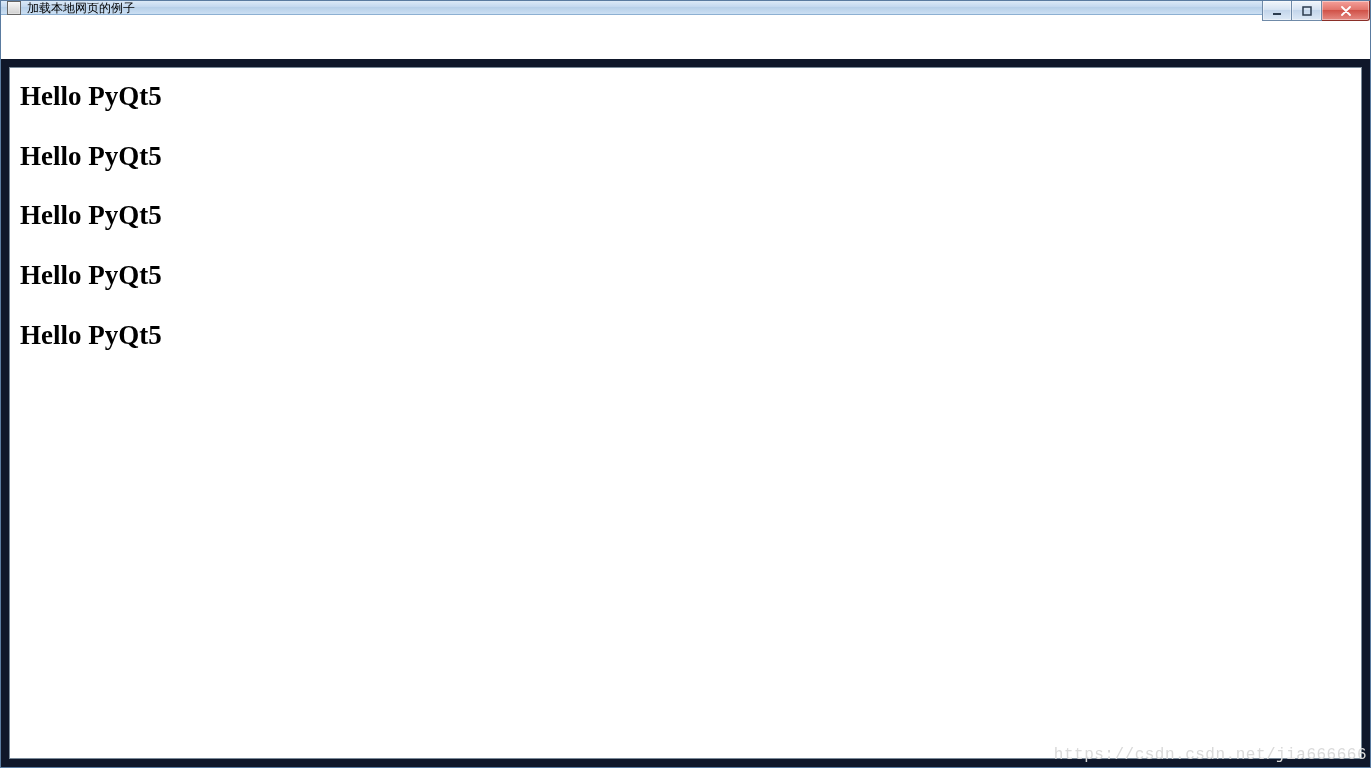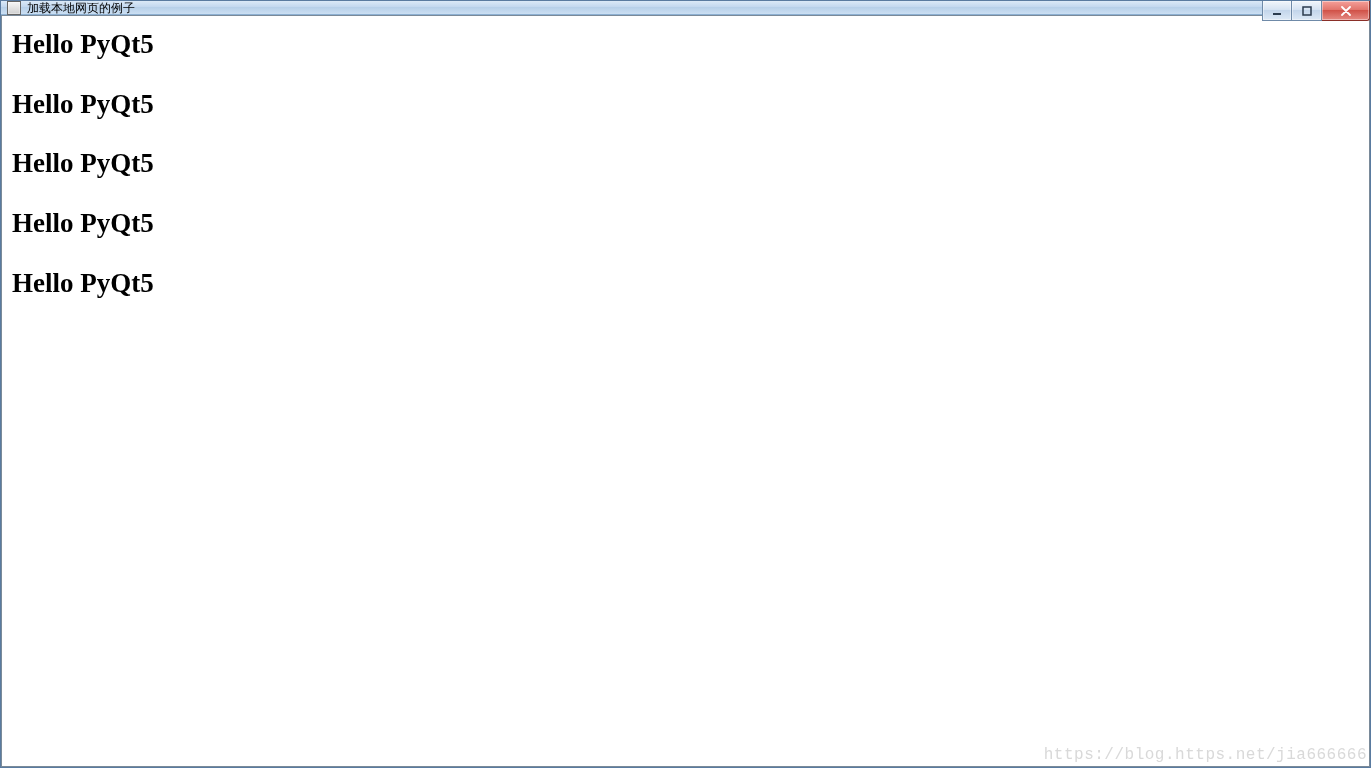--- a/index.html
+++ b/index.html
@@ -74,22 +74,23 @@
       background: linear-gradient(#f5a09a, #e2766d 45%, #cf4e44 46%, #e58b83);
       border-color: #8a2f28;
       color: #fff;
       border-bottom-right-radius: 3px;
     }
     .win-btn.min svg, .win-btn.max svg, .win-btn.close svg {
       display: block;
     }
     .client-area {
       flex: 1;
-      padding: 0;
-      background: #be185d;
+      padding: 8px;
+      background: #0f172a;
+      margin-top: 44px;
     }
     .inner-frame {
       width: 100%;
       height: 100%;
       border: 1px solid #7a8a99;
       background: #fff;
       padding: 14px 10px;
       overflow: auto;
     }
     .inner-frame h1 {
@@ -141,13 +142,13 @@
     <div class="inner-frame">
       <h1>Hello PyQt5</h1>
       <h1>Hello PyQt5</h1>
       <h1>Hello PyQt5</h1>
       <h1>Hello PyQt5</h1>
       <h1>Hello PyQt5</h1>
     </div>
   </div>
 </div>
 
-<div class="watermark">https://blog.https.net/jia666666</div>
+<div class="watermark">https://csdn.csdn.net/jia666666</div>
 
 </body></html>

